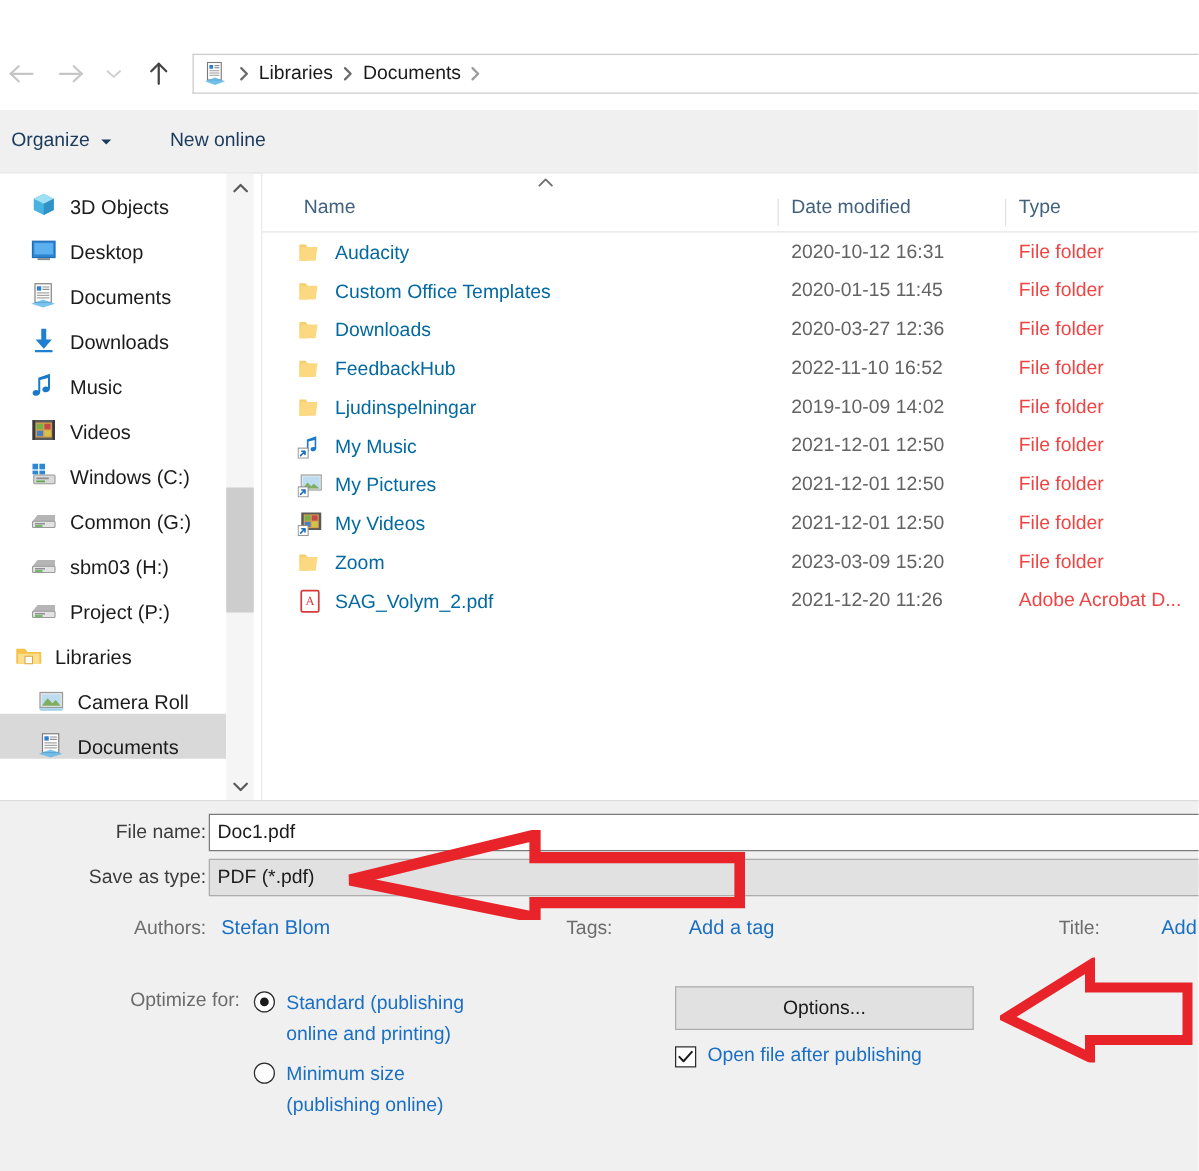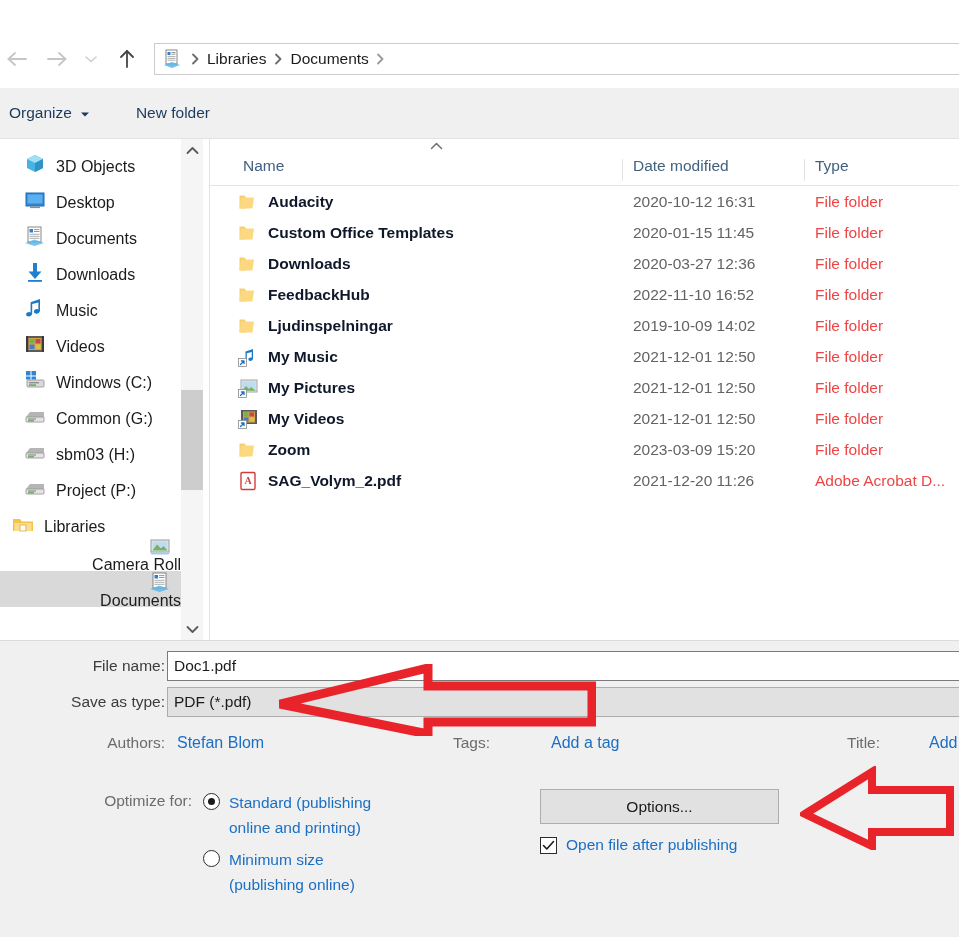--- a/index.html
+++ b/index.html
@@ -156,21 +156,21 @@
     display: flex;
     align-items: flex-end;
     font-size: 16px;
     color: #1b1b1b;
     white-space: nowrap;
     padding-left: 24px;
     box-sizing: border-box;
   }
   .tree-item.indent1 { padding-left: 24px; }
   .tree-item.indent0 { padding-left: 12px; }
-  .tree-item.indent2 { padding-left: 30px; flex-direction: column; }
+  .tree-item.indent2 { padding-left: 30px; }
   .tree-item.selected { background: #d9d9d9; }
   .tree-ico {
     width: 22px; height: 22px;
     margin-right: 10px;
     flex: none;
     position: relative;
   }
   .tree-label { line-height: 1; }
 
   
@@ -242,25 +242,24 @@
   .file-row {
     display: flex;
     align-items: center;
     height: 31px;
     font-size: 15.5px;
   }
   .cell-name {
     width: 413px;
     padding-left: 28px;
     display: flex;
-    align-items: center;
-    box-sizing: border-box;
-    color: #0f172a;
-    white-space: nowrap;
-    font-weight: bold;
+    align-items: flex-end;
+    box-sizing: border-box;
+    color: #0369a1;
+    white-space: nowrap;
   }
   .cell-date {
     width: 182px;
     padding-left: 10px;
     box-sizing: border-box;
     color: #636363;
     white-space: nowrap;
   }
   .cell-type {
     width: 154px;
@@ -479,21 +478,21 @@
 
   <div id="cmdbar">
     <div class="cmd-item" id="organize-btn">
       <span>Organize</span>
       <span class="caret">
         <svg width="10" height="7" viewBox="0 0 10 7">
             <path d="M1 1.5 L5 5.5 L9 1.5" fill="#1b3a5c"></path>
           </svg>
       </span>
     </div>
-    <div class="cmd-item" id="newfolder-btn">New folder</div>
+    <div class="cmd-item" id="newfolder-btn">New online</div>
   </div>
 
   <div id="mainarea">
 
     <div id="sidebar">
         <div class="tree-item indent1">
           <span class="tree-ico"><svg width="22" height="22" viewBox="0 0 22 22">
               <path d="M11 2 L19 6 L19 15 L11 19 L3 15 L3 6 Z" fill="#48b3e0"></path>
               <path d="M11 2 L19 6 L11 10 L3 6 Z" fill="#9fe0f5"></path>
               <path d="M11 10 L19 6 L19 15 L11 19 Z" fill="#2f93c8"></path>

